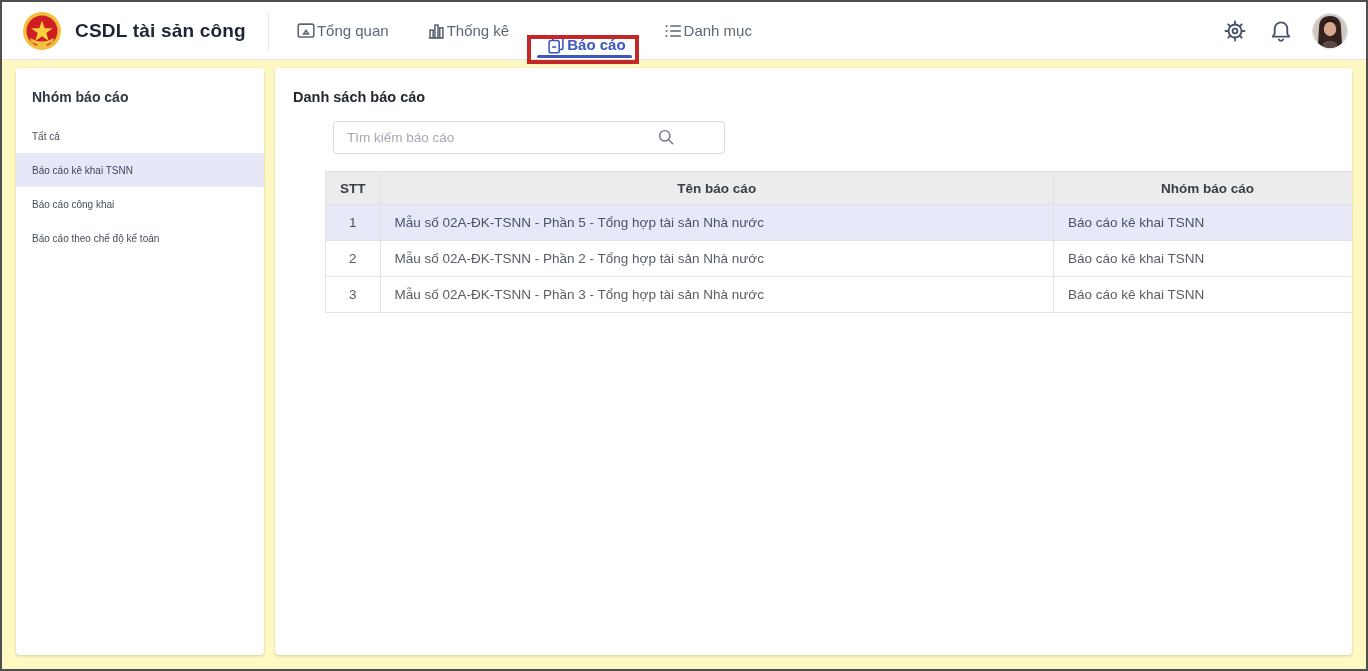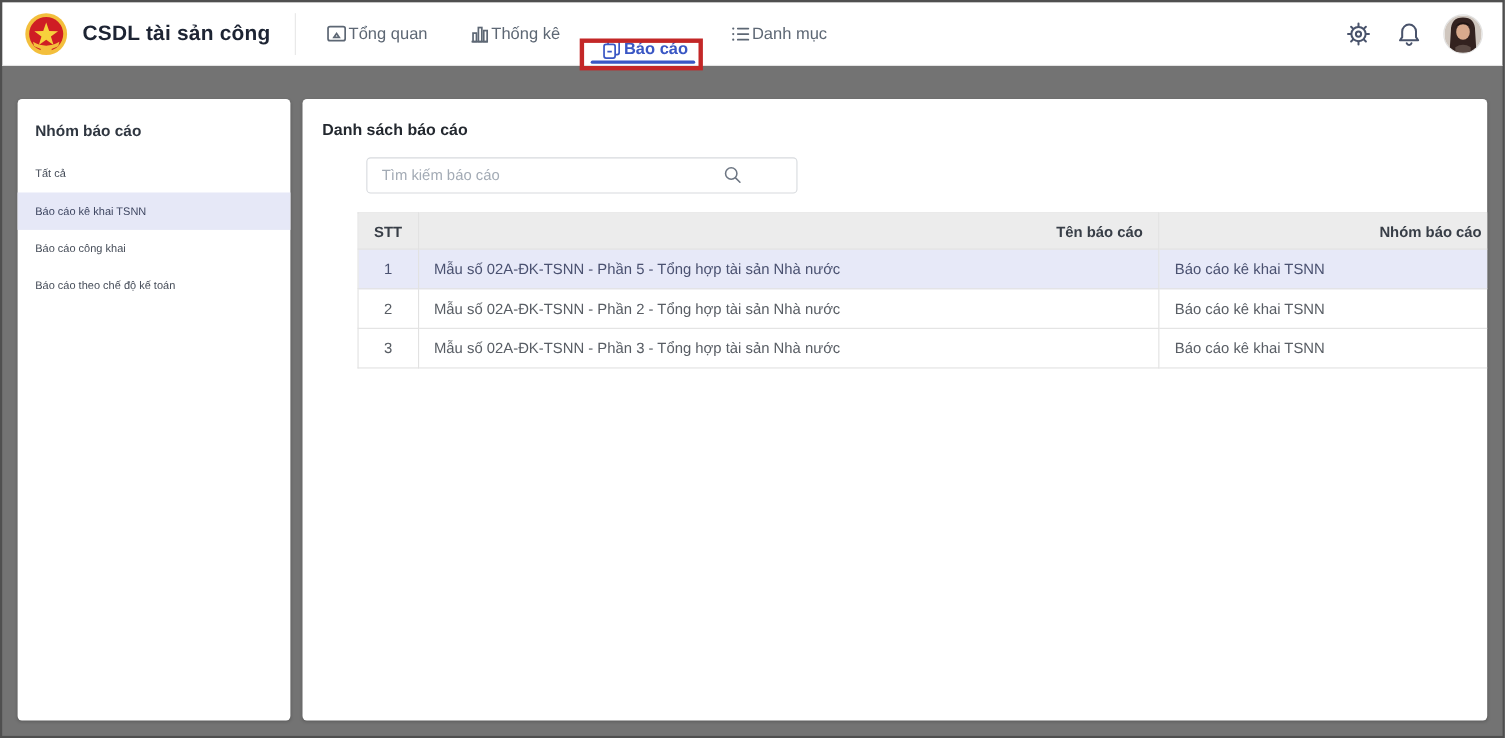--- a/index.html
+++ b/index.html
@@ -2,21 +2,21 @@
 <html><head>
 <meta charset="utf-8">
 <style>
   * { margin:0; padding:0; box-sizing:border-box; }
   html,body { background:#9e9e9e; }
   body { font-family:"Liberation Sans","DejaVu Sans",sans-serif; }
 
   .screen{
     width:1368px; height:671px;
     border:2px solid #4f4f4f;
-    background:#737373;
+    background:#fef9c3;
     display:flex; flex-direction:column;
     overflow:hidden;
     position:relative;
   }
 
   
   .app-header{
     height:58px; flex:0 0 58px;
     background:#ffffff;
     border-bottom:1px solid #e4e4e4;
@@ -57,21 +57,21 @@
   }
   .icon-btn svg{ stroke:#49536b; }
   .avatar{
     width:36px; height:36px; border-radius:50%; overflow:hidden;
     margin-left:16px; cursor:pointer; flex:0 0 36px;
     border:1px solid #e2e2e2;
   }
 
   
   .content{
-    flex:1; display:flex; gap:11px; padding:30px 14px 14px 14px; overflow:hidden;
+    flex:1; display:flex; gap:11px; padding:8px 14px 14px 14px; overflow:hidden;
   }
   .card{
     background:#fff; border-radius:4px;
     box-shadow:0 1px 3px rgba(0,0,0,.18);
   }
   .sidebar{ width:248px; flex:0 0 248px; padding-top:13px; }
   .sidebar-title{
     font-size:14px; font-weight:bold; color:#2f3640;
     padding:8px 16px 14px 16px;
   }
@@ -102,21 +102,21 @@
 
   table.report-table{
     width:100%; border-collapse:collapse; margin-top:17px;
     font-size:13.5px;
     margin-left:32px;
   }
   .report-table th, .report-table td{
     border:1px solid #e2e2e2; padding:0 14px;
   }
   .report-table th{
-    background:#ececec; height:33px; text-align:right;
+    background:#ececec; height:33px; text-align:center;
     font-weight:bold; color:#383e47; font-size:13.5px;
   }
   .report-table td{ height:36px; color:#585d64; }
   .col-stt{ width:48px; text-align:center !important; }
   .col-group{ width:308px; }
   .report-table tr.selected td{ background:#e7e9f8; color:#4a5170; }
   .report-table tr{ cursor:pointer; }
 </style>
 </head>
 <body>

